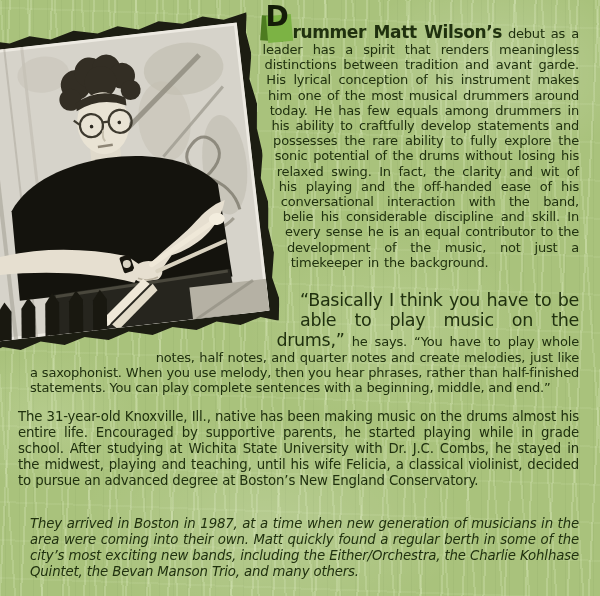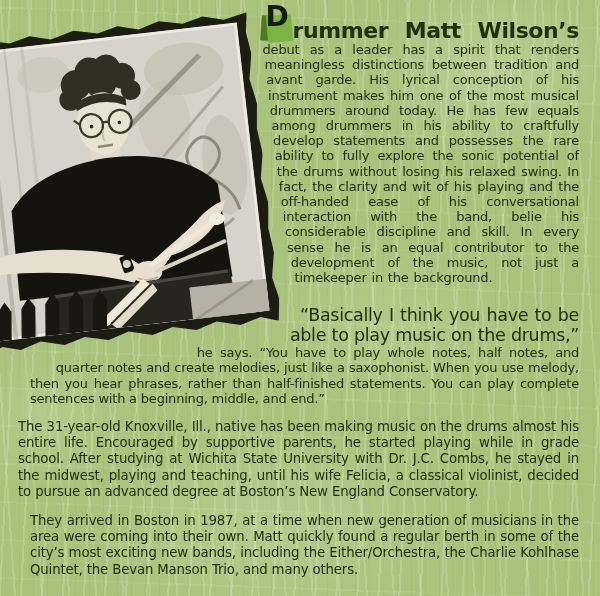--- a/index.html
+++ b/index.html
@@ -42,31 +42,31 @@
     shape-margin:7px;
   }
 
   
   .content{position:relative;z-index:3;padding-top:16px;}
   p{margin:0 21px 0 30px;text-align:justify;}
   .intro{
     font-size:13px;line-height:15.2px;letter-spacing:-.2px;
     word-spacing:1px;
   }
-  .lead-bold{font-size:22px;font-weight:bold;letter-spacing:-.4px;}
+  .lead-bold{font-size:17px;font-weight:bold;letter-spacing:-.4px;}
   .dc{position:relative;display:inline-block;width:31px;height:26px;vertical-align:-4px;margin-right:1px;}
   .dc .sq{position:absolute;display:block;}
   .sq-dark{left:0;top:0;width:23px;height:25px;background:#4d7c20;transform:rotate(4deg);}
   .sq-bright{left:6px;top:-1px;width:25px;height:27px;background:#7cb344;transform:rotate(-5deg);}
   .dc .letter{position:absolute;left:5px;top:-7px;font-size:28px;font-weight:bold;color:#141d08;letter-spacing:0;}
   .quote{margin-top:20px;font-size:13px;line-height:15.2px;letter-spacing:-.2px;}
   .quote-big{font-size:17.5px;line-height:20px;letter-spacing:-.3px;}
   .bio{clear:left;font-size:13.3px;line-height:16.2px;letter-spacing:-.15px;}
   .bio-1{margin-top:13px;margin-left:18px;}
-  .bio-2{margin-top:13px;}
+  .bio-2{margin-top:26px;font-style:italic;}
 </style>
 </head>
 <body>
 
 <div class="page">
 
   <div class="photo-frame">
     <svg viewBox="0 0 273 290" preserveAspectRatio="none">
 
       <g>

